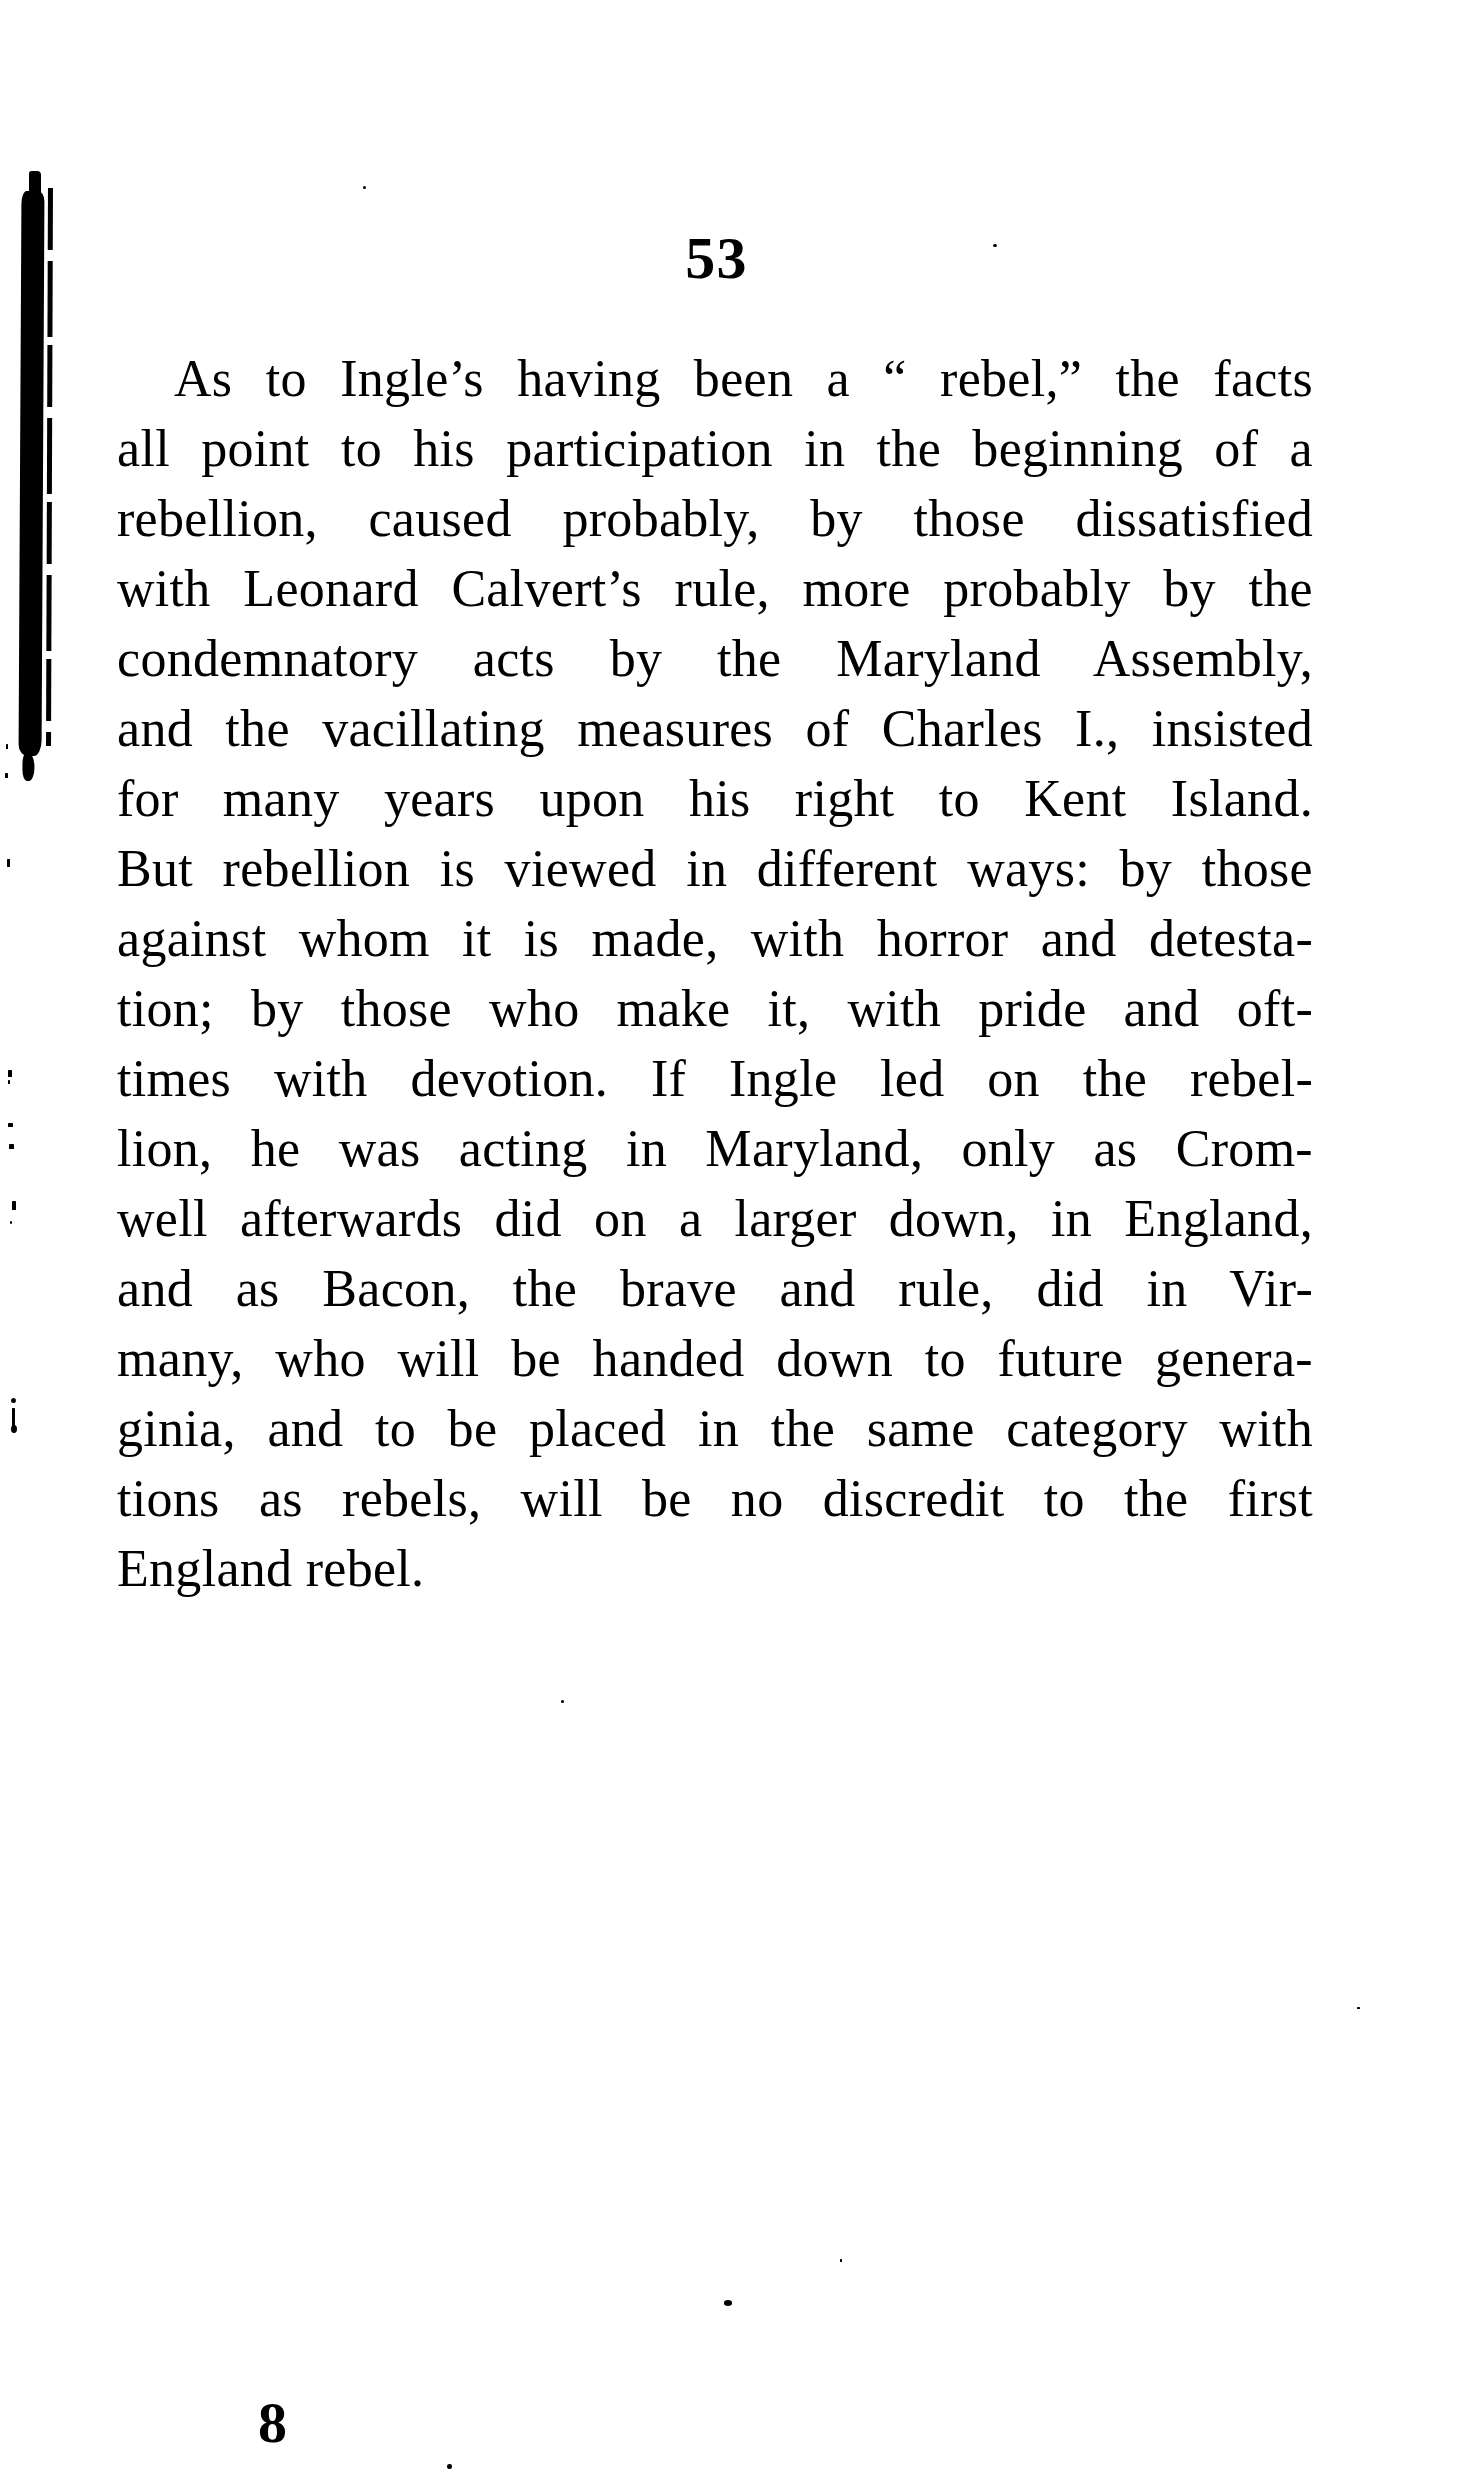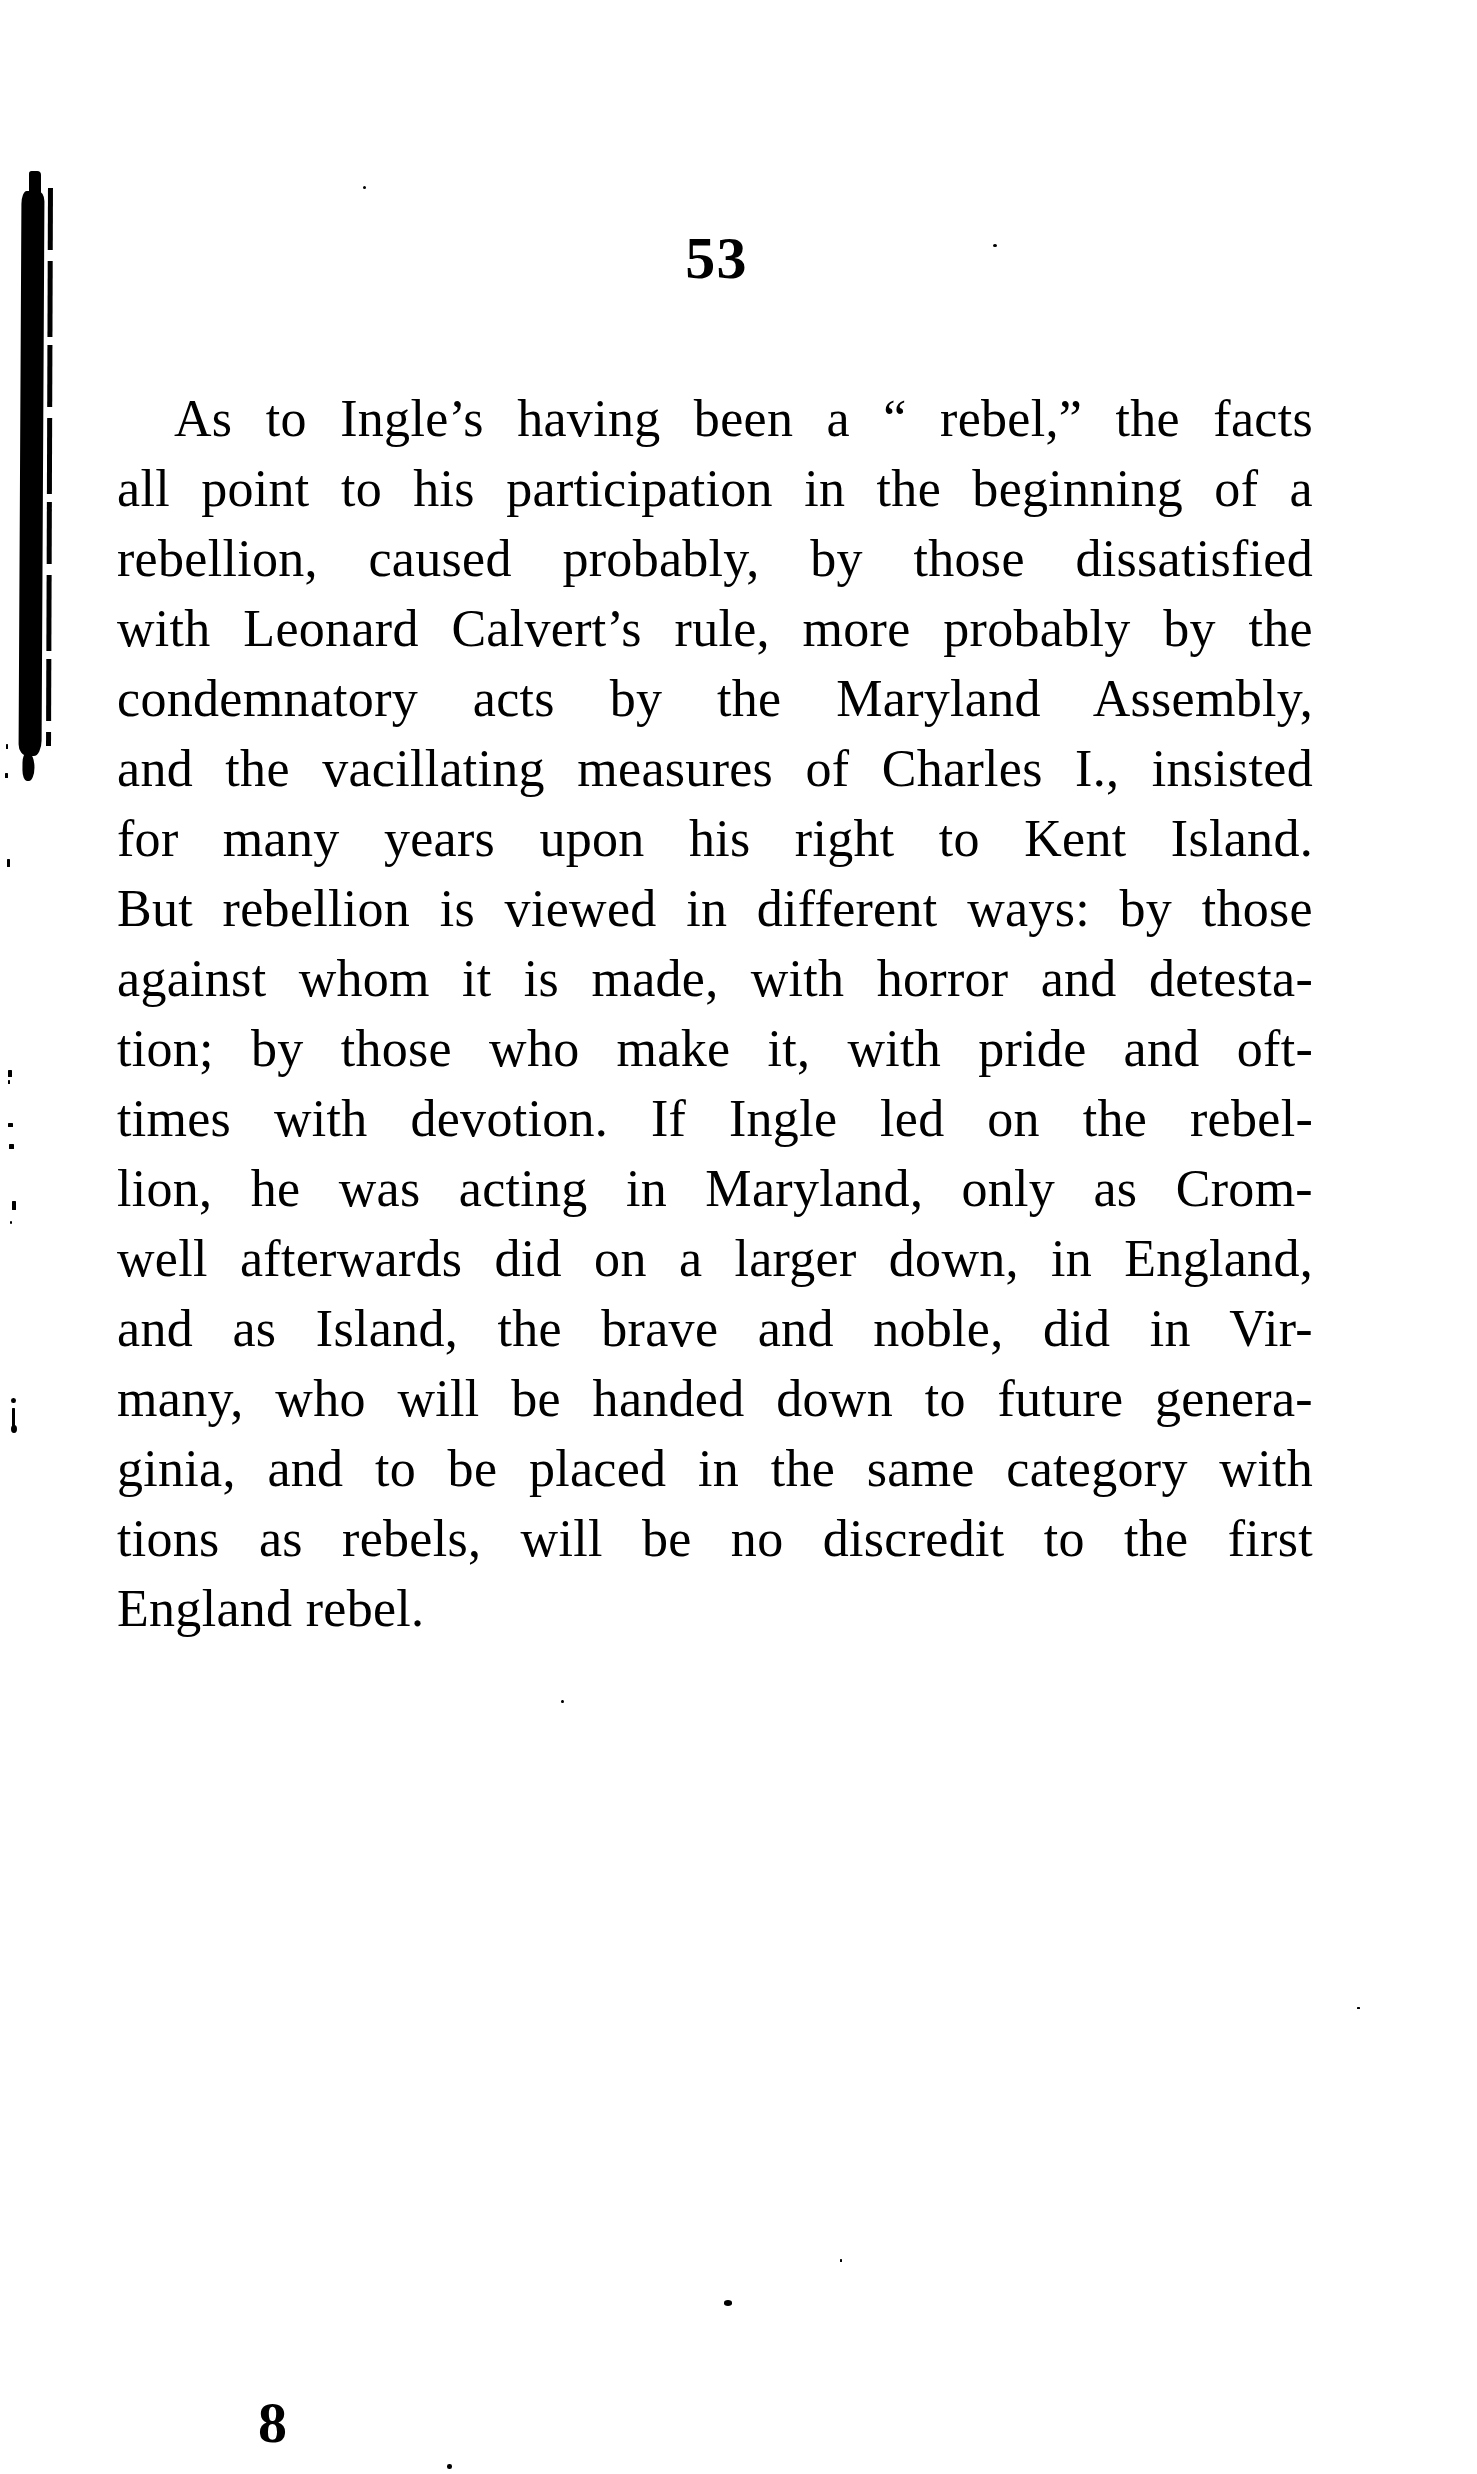--- a/index.html
+++ b/index.html
@@ -48,21 +48,21 @@
     letter-spacing: 0.3px;
   }
   .tline {
     text-align: justify;
     text-align-last: justify;
     text-justify: inter-word;
     white-space: normal;
     height: 70px;
     overflow: visible;
   }
-  .tline.first { text-indent: 57px; margin-top: 40px; }
+  .tline.first { text-indent: 57px; }
   .tline.last  { text-align-last: left; }
 
   
   .bind-knob {
     position: absolute; left: 28.5px; top: 171px; width: 12.3px; height: 23px;
     background: #000; border-radius: 2.6px 3.9px 1.3px 1.3px;
   }
   .bind-bar {
     position: absolute; left: 20px; top: 191px; width: 23px; height: 565px;
     background: #000;
@@ -104,21 +104,21 @@
     <div class="tline">with Leonard Calvert’s rule, more probably by the</div>
     <div class="tline">condemnatory acts by the Maryland Assembly,</div>
     <div class="tline">and the vacillating measures of Charles I., insisted</div>
     <div class="tline">for many years upon his right to Kent Island.</div>
     <div class="tline">But rebellion is viewed in different ways: by those</div>
     <div class="tline">against whom it is made, with horror and detesta-</div>
     <div class="tline">tion; by those who make it, with pride and oft-</div>
     <div class="tline">times with devotion.  If Ingle led on the rebel-</div>
     <div class="tline">lion, he was acting in Maryland, only as Crom-</div>
     <div class="tline">well afterwards did on a larger down, in England,</div>
-    <div class="tline">and as Island, the brave and noble, did in Vir-</div>
+    <div class="tline">and as Bacon, the brave and rule, did in Vir-</div>
     <div class="tline">many, who will be handed down to future genera-</div>
     <div class="tline">ginia, and to be placed in the same category with</div>
     <div class="tline">tions as rebels, will be no discredit to the first</div>
     <div class="tline last">England rebel.</div>
   </div>
 
   <div class="folio-bottom">8</div>
 
   <div class="speck" style="left:363px;  top:186px;  width:3.2px;  height:3.2px;"></div>
   <div class="speck" style="left:993px; top:244px;  width:3.9px;  height:3.2px;"></div>

